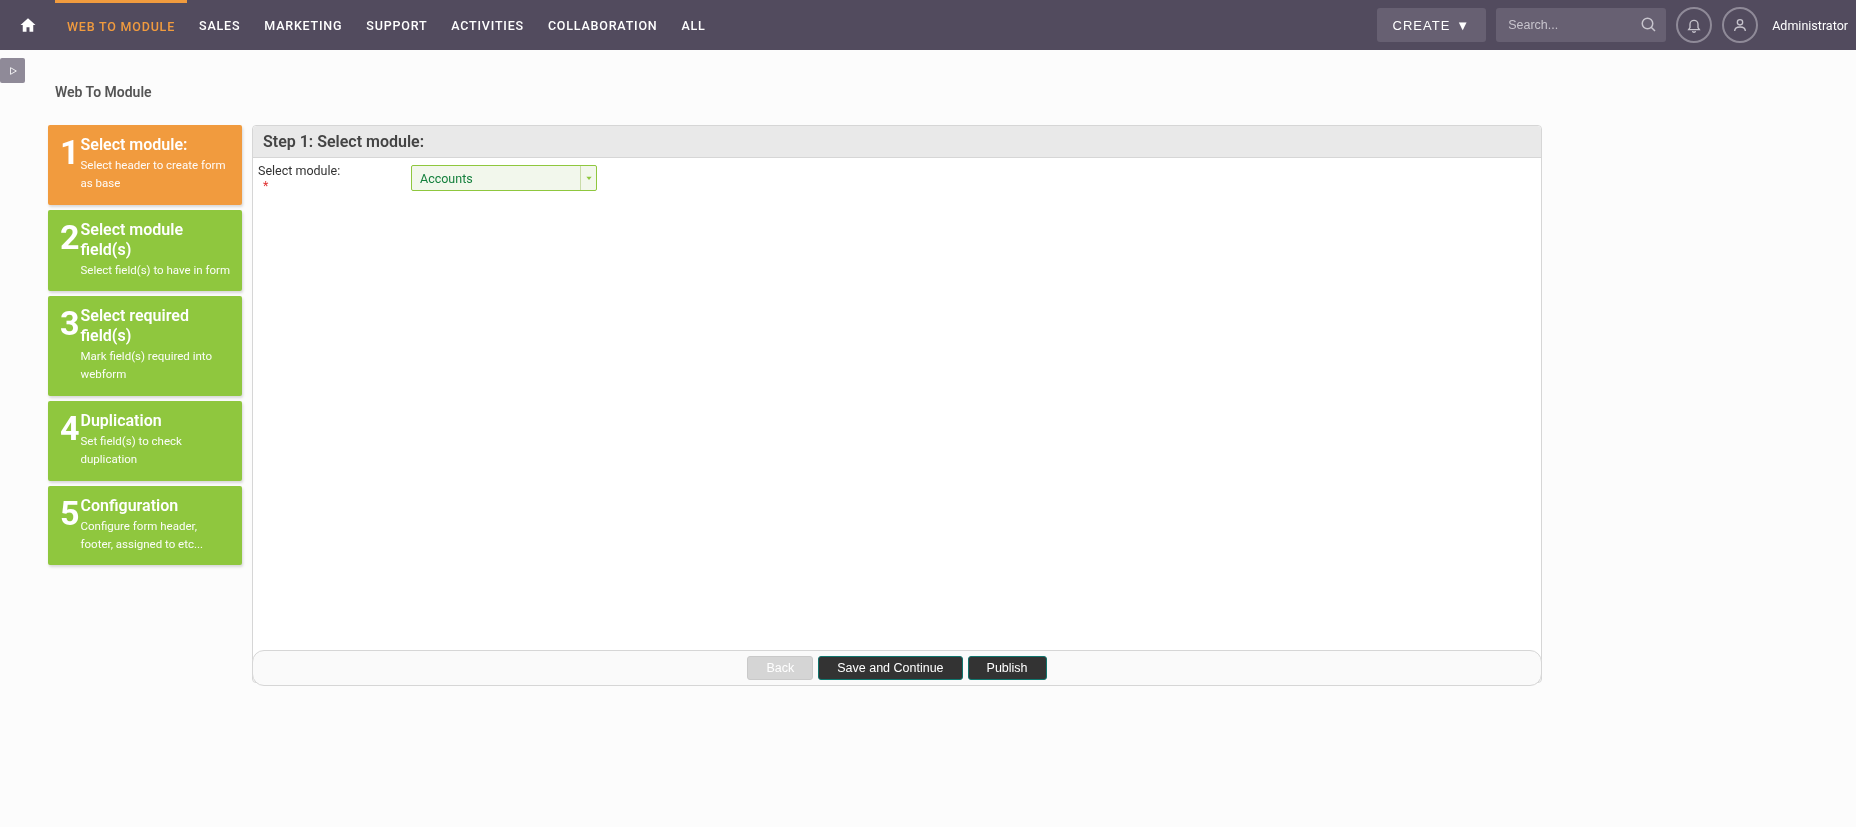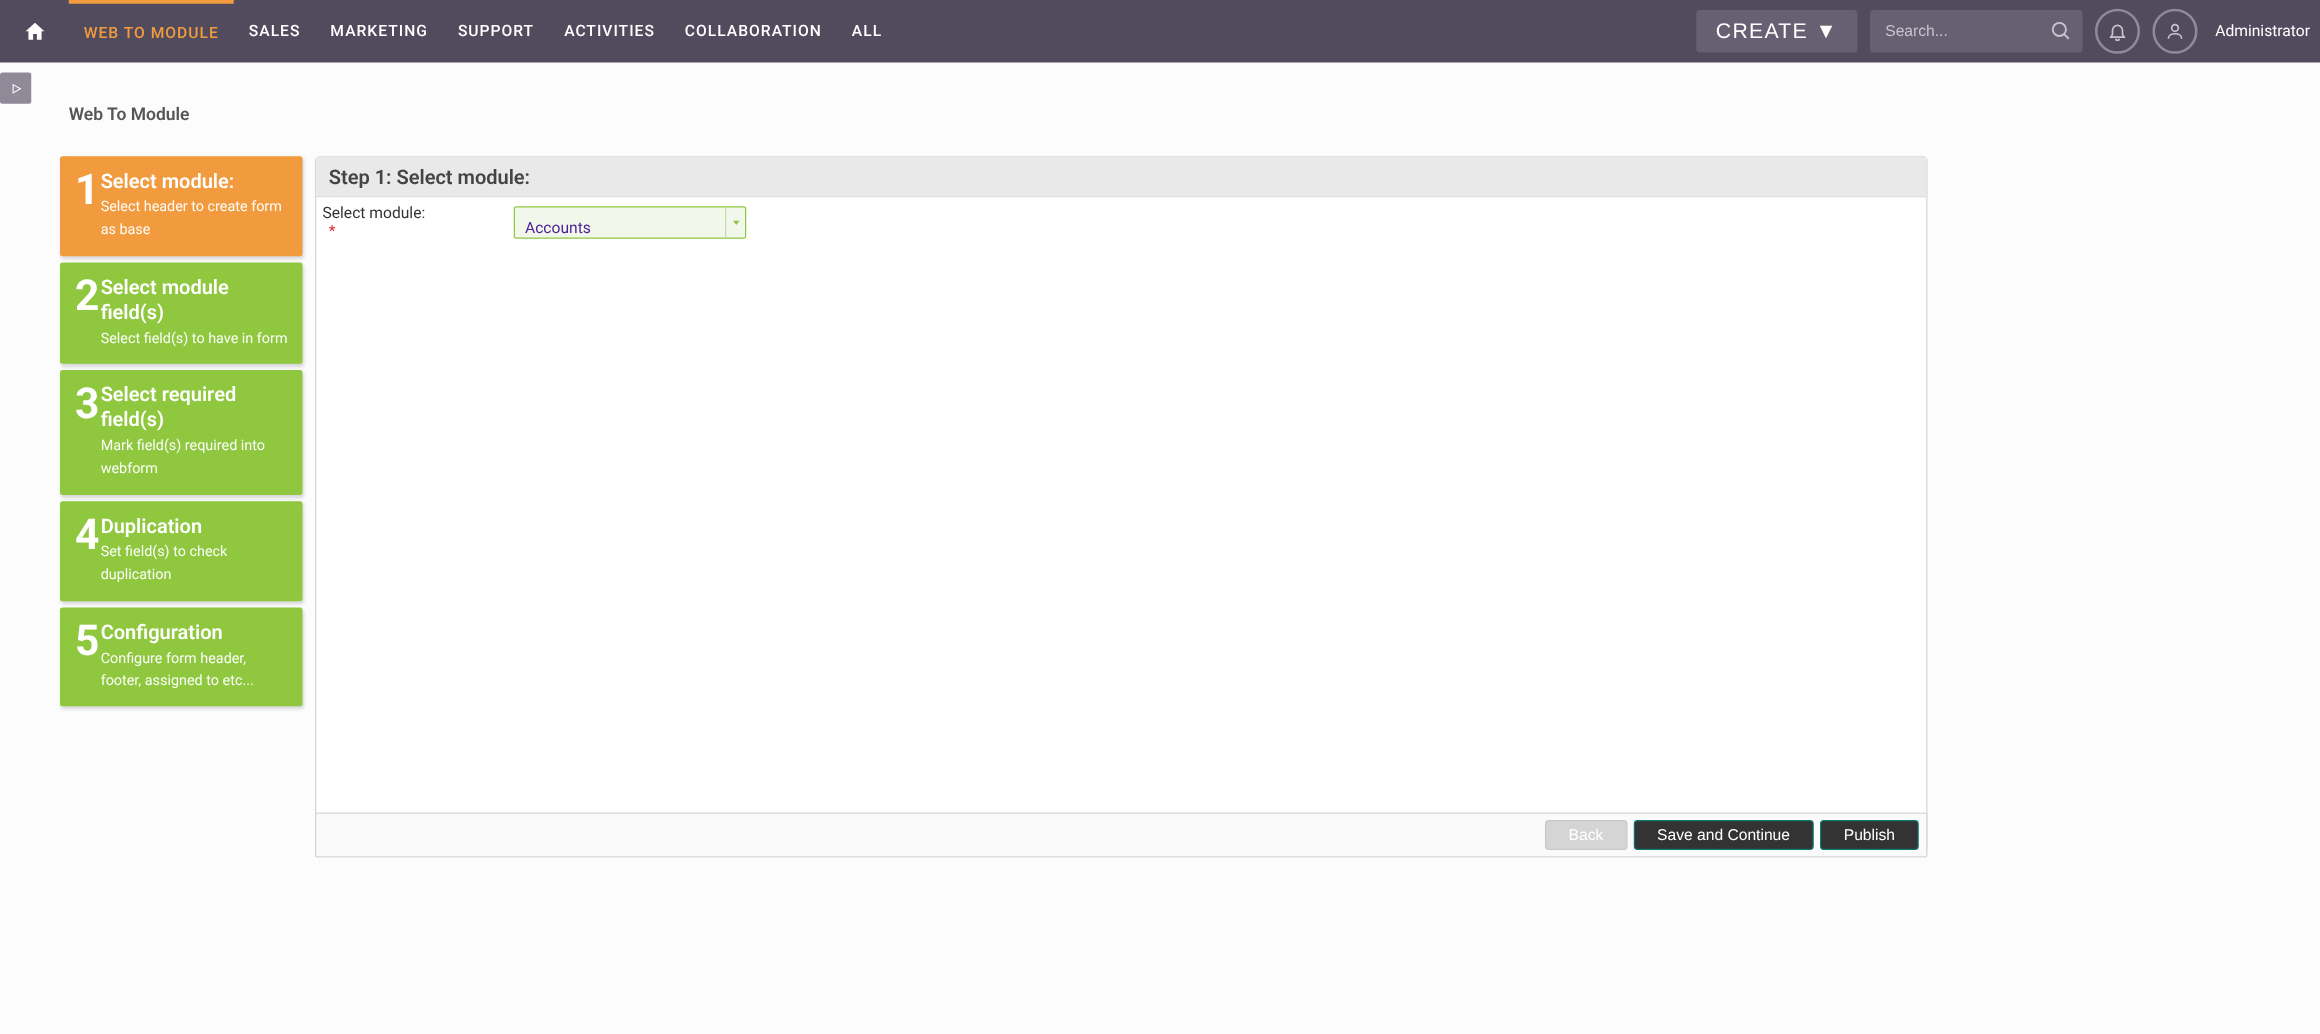--- a/index.html
+++ b/index.html
@@ -59,21 +59,21 @@
     gap: 10px;
     padding-right: 8px;
     height: 100%;
   }
   .create-btn {
     background: #676072;
     color: #fff;
     border: none;
     height: 34px;
     padding: 0 16px;
-    font-size: 17px;
+    font-size: 13px;
     letter-spacing: 1px;
     font-weight: 500;
     border-radius: 3px;
     cursor: pointer;
     display: flex;
     align-items: center;
     gap: 6px;
   }
   .search-wrap {
     position: relative;
@@ -232,24 +232,24 @@
   }
   .req { color: #e03131; margin-left: 5px; }
   .select-wrap {
     margin-left: 48px;
     width: 186px;
     height: 26px;
     border: 1px solid #8fc73e;
     background: #f2f7ec;
     border-radius: 2px;
     display: flex;
-    align-items: flex-end;
+    align-items: center;
     padding: 0 8px;
     font-size: 12.5px;
-    color: #4c1d95;
+    color: #15803d;
     position: relative;
   }
   .select-caret {
     position: absolute;
     right: 0;
     top: 0;
     bottom: 0;
     width: 16px;
     border-left: 1px solid #c9dba8;
     display: flex;
@@ -259,24 +259,24 @@
   }
 
   
   .action-bar {
     position: absolute;
     left: 252px;
     top: 650px;
     width: 1290px;
     border: 1px solid #d6d6d6;
     background: #fafafa;
-    border-radius: 2px;
+    border-radius: 12px;
     padding: 5px 6px;
     display: flex;
-    justify-content: flex-end;
+    justify-content: center;
     gap: 5px;
   }
   .btn {
     border: 1px solid #444;
     border-radius: 3px;
     height: 24px;
     padding: 0 18px;
     font-size: 12.5px;
     cursor: pointer;
     display: flex;

